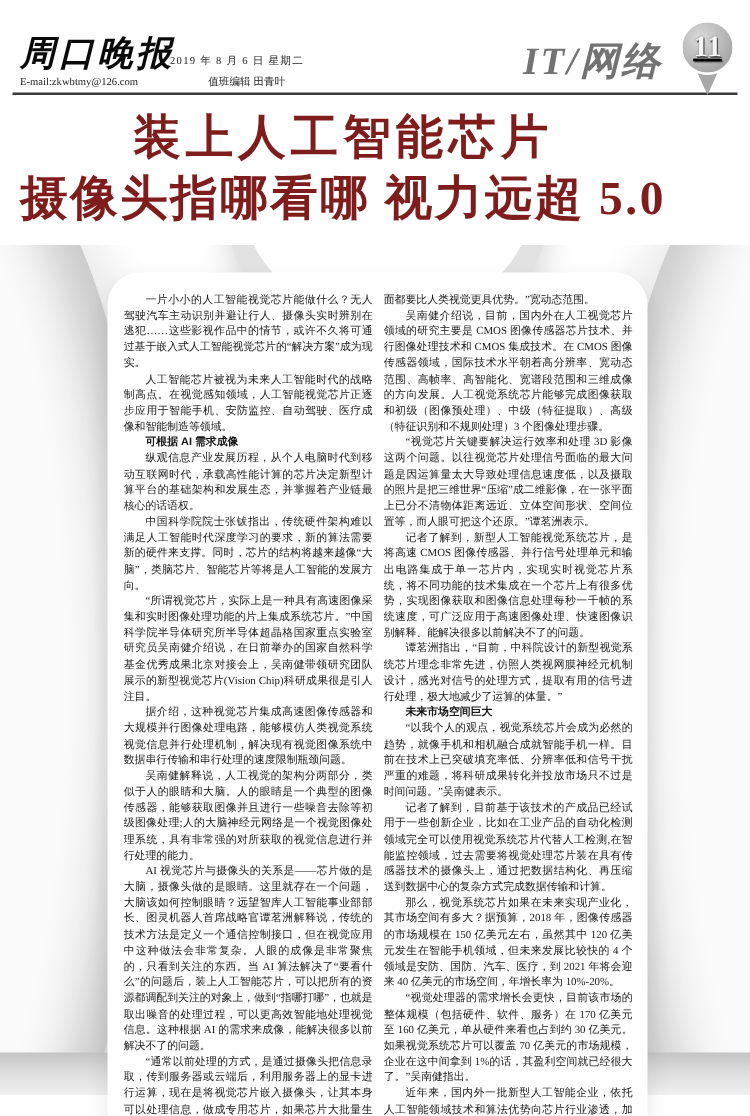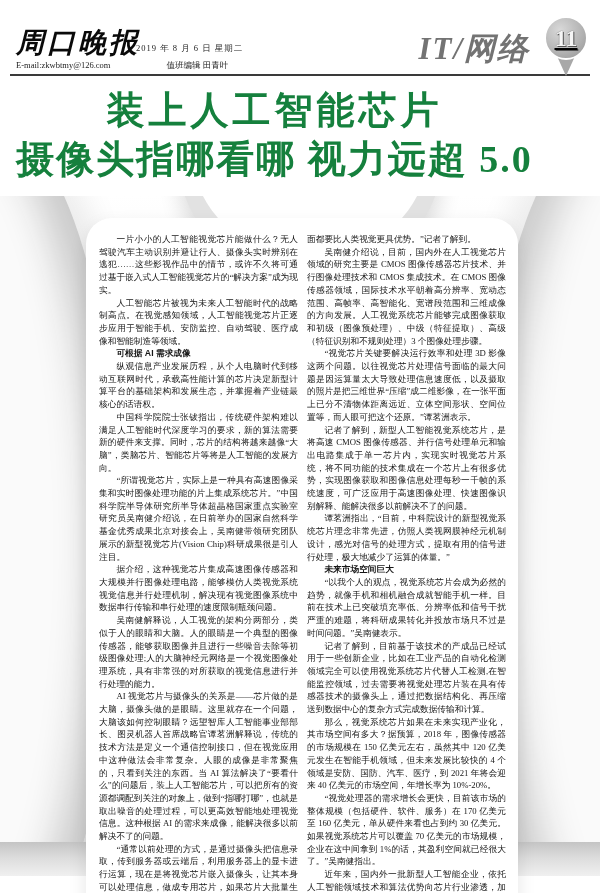--- a/index.html
+++ b/index.html
@@ -37,21 +37,21 @@
     position:absolute; left:14px; top:38px; width:0; height:0;
     border-left:10px solid transparent; border-right:10px solid transparent;
     border-top:22px solid #a8a8a8;
   }
   .badge-number {
     font-size:24px; font-weight:bold; color:#f5f5f5;
     text-shadow:0 0 1px #3c3c3c, 1px 1px 0 #555;
     font-family:"Liberation Serif",serif;
   }
   
-  .headline { position:absolute; top:86px; left:0; width:549px; text-align:center; color:#15803d; }
+  .headline { position:absolute; top:86px; left:0; width:549px; text-align:center; color:#7f1d1d; }
   .headline-l1 { font-size:38px; font-weight:900; line-height:48px; letter-spacing:4px; }
   .headline-l2 { font-size:38px; font-weight:900; line-height:50px; letter-spacing:2px; }
   
   .photo-bg {
     position:absolute; left:0; top:196px; width:600px; height:680px; overflow:hidden;
     background:linear-gradient(180deg,#ffffff 0%,#f0f0f0 30%,#e6e6e6 75%,#ededed 100%);
   }
   .arch-left {
     position:absolute; left:-130px; top:-70px; width:250px; height:840px; border-radius:50%;
     background:#fafafa; box-shadow:inset -28px 0 38px #c9c9c9, 18px 0 30px rgba(0,0,0,0.07);
@@ -130,21 +130,21 @@
         <p class="para sub-head">可根据 AI 需求成像</p>
         <p class="para">纵观信息产业发展历程，从个人电脑时代到移动互联网时代，承载高性能计算的芯片决定新型计算平台的基础架构和发展生态，并掌握着产业链最核心的话语权。</p>
         <p class="para">中国科学院院士张钹指出，传统硬件架构难以满足人工智能时代深度学习的要求，新的算法需要新的硬件来支撑。同时，芯片的结构将越来越像“大脑”，类脑芯片、智能芯片等将是人工智能的发展方向。</p>
         <p class="para">“所谓视觉芯片，实际上是一种具有高速图像采集和实时图像处理功能的片上集成系统芯片。”中国科学院半导体研究所半导体超晶格国家重点实验室研究员吴南健介绍说，在日前举办的国家自然科学基金优秀成果北京对接会上，吴南健带领研究团队展示的新型视觉芯片(Vision Chip)科研成果很是引人注目。</p>
         <p class="para">据介绍，这种视觉芯片集成高速图像传感器和大规模并行图像处理电路，能够模仿人类视觉系统视觉信息并行处理机制，解决现有视觉图像系统中数据串行传输和串行处理的速度限制瓶颈问题。</p>
         <p class="para">吴南健解释说，人工视觉的架构分两部分，类似于人的眼睛和大脑。人的眼睛是一个典型的图像传感器，能够获取图像并且进行一些噪音去除等初级图像处理;人的大脑神经元网络是一个视觉图像处理系统，具有非常强的对所获取的视觉信息进行并行处理的能力。</p>
         <p class="para">AI 视觉芯片与摄像头的关系是——芯片做的是大脑，摄像头做的是眼睛。这里就存在一个问题，大脑该如何控制眼睛？远望智库人工智能事业部部长、图灵机器人首席战略官谭茗洲解释说，传统的技术方法是定义一个通信控制接口，但在视觉应用中这种做法会非常复杂。人眼的成像是非常聚焦的，只看到关注的东西。当 AI 算法解决了“要看什么”的问题后，装上人工智能芯片，可以把所有的资源都调配到关注的对象上，做到“指哪打哪”，也就是取出噪音的处理过程，可以更高效智能地处理视觉信息。这种根据 AI 的需求来成像，能解决很多以前解决不了的问题。</p>
         <p class="para">“通常以前处理的方式，是通过摄像头把信息录取，传到服务器或云端后，利用服务器上的显卡进行运算，现在是将视觉芯片嵌入摄像头，让其本身可以处理信息，做成专用芯片，如果芯片大批量生产，在价格上会便宜非常多，极大降低成本。这就是目前这项技术突破的核心价值。”谭茗洲在接受科技日报记者采访时指出。</p>
       </div>
     <div class="col">
-        <p class="para cont">面都要比人类视觉更具优势。”记者了解到。</p>
+        <p class="para cont">面都要比人类视觉更具优势。”宽动态范围。</p>
         <p class="para">吴南健介绍说，目前，国内外在人工视觉芯片领域的研究主要是 CMOS 图像传感器芯片技术、并行图像处理技术和 CMOS 集成技术。在 CMOS 图像传感器领域，国际技术水平朝着高分辨率、宽动态范围、高帧率、高智能化、宽谱段范围和三维成像的方向发展。人工视觉系统芯片能够完成图像获取和初级（图像预处理）、中级（特征提取）、高级（特征识别和不规则处理）3 个图像处理步骤。</p>
         <p class="para">“视觉芯片关键要解决运行效率和处理 3D 影像这两个问题。以往视觉芯片处理信号面临的最大问题是因运算量太大导致处理信息速度低，以及摄取的照片是把三维世界“压缩”成二维影像，在一张平面上已分不清物体距离远近、立体空间形状、空间位置等，而人眼可把这个还原。”谭茗洲表示。</p>
         <p class="para">记者了解到，新型人工智能视觉系统芯片，是将高速 CMOS 图像传感器、并行信号处理单元和输出电路集成于单一芯片内，实现实时视觉芯片系统，将不同功能的技术集成在一个芯片上有很多优势，实现图像获取和图像信息处理每秒一千帧的系统速度，可广泛应用于高速图像处理、快速图像识别解释、能解决很多以前解决不了的问题。</p>
         <p class="para">谭茗洲指出，“目前，中科院设计的新型视觉系统芯片理念非常先进，仿照人类视网膜神经元机制设计，感光对信号的处理方式，提取有用的信号进行处理，极大地减少了运算的体量。”</p>
         <p class="para sub-head">未来市场空间巨大</p>
         <p class="para">“以我个人的观点，视觉系统芯片会成为必然的趋势，就像手机和相机融合成就智能手机一样。目前在技术上已突破填充率低、分辨率低和信号干扰严重的难题，将科研成果转化并投放市场只不过是时间问题。”吴南健表示。</p>
         <p class="para">记者了解到，目前基于该技术的产成品已经试用于一些创新企业，比如在工业产品的自动化检测领域完全可以使用视觉系统芯片代替人工检测,在智能监控领域，过去需要将视觉处理芯片装在具有传感器技术的摄像头上，通过把数据结构化、再压缩送到数据中心的复杂方式完成数据传输和计算。</p>
         <p class="para">那么，视觉系统芯片如果在未来实现产业化，其市场空间有多大？据预算，2018 年，图像传感器的市场规模在 150 亿美元左右，虽然其中 120 亿美元发生在智能手机领域，但未来发展比较快的 4 个领域是安防、国防、汽车、医疗，到 2021 年将会迎来 40 亿美元的市场空间，年增长率为 10%-20%。</p>
         <p class="para">“视觉处理器的需求增长会更快，目前该市场的整体规模（包括硬件、软件、服务）在 170 亿美元至 160 亿美元，单从硬件来看也占到约 30 亿美元。如果视觉系统芯片可以覆盖 70 亿美元的市场规模，企业在这中间拿到 1%的话，其盈利空间就已经很大了。”吴南健指出。</p>
         <p class="para">近年来，国内外一批新型人工智能企业，依托人工智能领域技术和算法优势向芯片行业渗透，加码人工智能芯片基础层研发。从市场格局来看，已经逐渐成为一个相对独立又相互依存的产业生态。在前端，索尼是图像传感器市场、生产和技术的领导者，紧随其后的三星和豪威科技也保持着不错的竞争力;在后端，Mobileye 和英伟达(NVIDIA)是提供视觉处理芯片的主要厂商，在国内该领域的公司有地平线等。</p>

